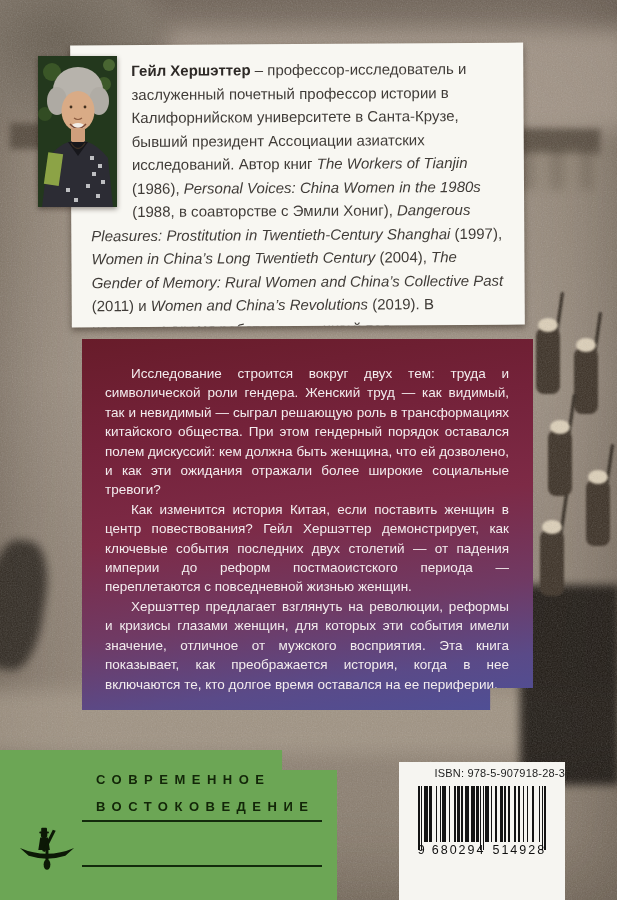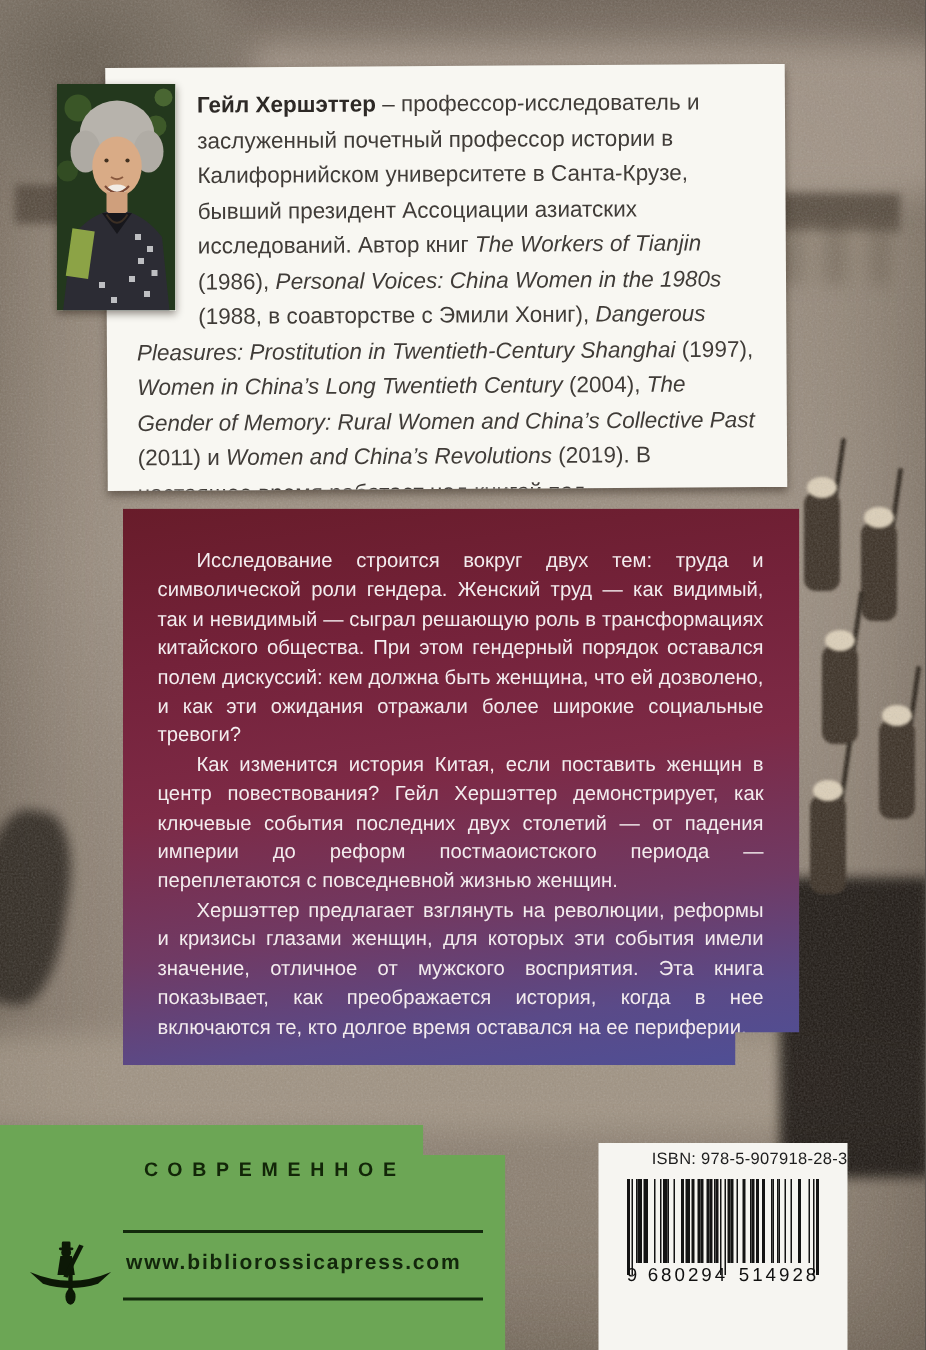--- a/index.html
+++ b/index.html
@@ -158,23 +158,23 @@
 
   <div class="desc-box">
       <p class="desc-p">Исследование строится вокруг двух тем: труда и символической роли гендера. Женский труд — как видимый, так и невидимый — сыграл решающую роль в трансформациях китайского общества. При этом гендерный порядок оставался полем дискуссий: кем должна быть женщина, что ей дозволено, и как эти ожидания отражали более широкие социальные тревоги?</p>
       <p class="desc-p">Как изменится история Китая, если поставить женщин в центр повествования? Гейл Хершэттер демонстрирует, как ключевые события последних двух столетий — от падения империи до реформ постмаоистского периода — переплетаются с повседневной жизнью женщин.</p>
       <p class="desc-p">Хершэттер предлагает взглянуть на революции, реформы и кризисы глазами женщин, для которых эти события имели значение, отличное от мужского восприятия. Эта книга показывает, как преображается история, когда в нее включаются те, кто долгое время оставался на ее периферии.</p>
     </div>
 
   <div class="series-box">
     <div class="series-text">
       <div class="series-line">СОВРЕМЕННОЕ</div>
+      <div class="series-line">ВОСТОКОВЕДЕНИЕ</div>
     </div>
     <div class="series-rule rule-1"></div>
-    <div class="series-site">www.bibliorossicapress.com</div>
     <div class="series-rule rule-2"></div>
     <svg class="series-logo" viewBox="0 0 60 46">
       <g fill="#0c1806">
         <rect x="28.5" y="22" width="3" height="14" rx="1.5"></rect>
         <ellipse cx="30" cy="39" rx="3.5" ry="5.5"></ellipse>
         <path d="M2,22 Q16,28 30,28 Q44,28 58,22 L49,30 Q30,36 11,30 Z"></path>
         <circle cx="27" cy="8.5" r="3.4"></circle>
         <rect x="24" y="1" width="6" height="5" rx="1"></rect>
         <rect x="22" y="5" width="10" height="2" rx="1"></rect>
         <path d="M23,11 L31,11 L33,24 L21,24 Z"></path>

